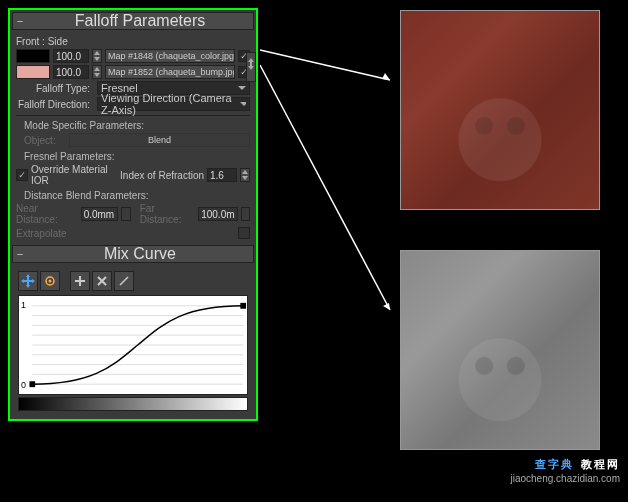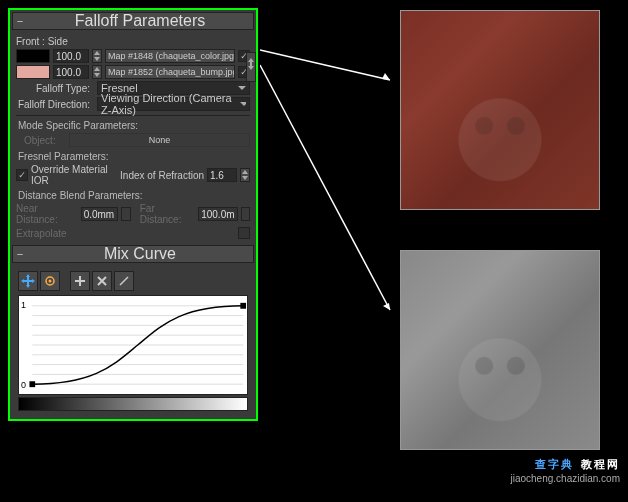--- a/index.html
+++ b/index.html
@@ -14,21 +14,21 @@
 .row{display:flex;align-items:center;gap:3px;margin:2px 0}
 .swatch{width:34px;height:14px;border:1px solid #222}
 .spin{width:36px;height:14px;background:#2a2a2a;border:1px solid #222;color:#ddd;font-size:10px;padding:0 2px;display:flex;align-items:center}
 .spin-btn{width:10px;height:14px;background:#4a4a4a;border:1px solid #222;display:flex;flex-direction:column;justify-content:center;align-items:center}
 .spin-btn svg{display:block}
 .map-btn{flex:1;height:14px;background:#4a4a4a;border:1px solid #222;color:#ccc;font-size:9px;padding:0 2px;display:flex;align-items:center;overflow:hidden;white-space:nowrap}
 .chk{width:12px;height:12px;background:#2a2a2a;border:1px solid #222;display:flex;align-items:center;justify-content:center;color:#bbb;font-size:9px}
 .dd{height:14px;background:#2a2a2a;border:1px solid #222;color:#ccc;font-size:10px;padding:0 3px;display:flex;align-items:center;justify-content:space-between}
 .dd .arr{margin-left:4px}
 .right-lbl{width:78px;text-align:right;color:#c8c8c8;font-size:10px;padding-right:4px}
-.group-lbl{color:#bbb;font-size:10px;margin:4px 0 2px 2px}
+.group-lbl{color:#bbb;font-size:10px;margin:4px 0 2px 8px}
 .curve-tools{display:flex;gap:2px;padding:2px}
 .tool-btn{width:20px;height:20px;background:#4a4a4a;border:1px solid #222;display:flex;align-items:center;justify-content:center}
 .curve-area{background:#fff;height:100px;margin:2px;position:relative;border:1px solid #222}
 .gradient-bar{height:14px;margin:2px;background:linear-gradient(to right,#000,#fff);border:1px solid #222}
 .preview{position:absolute;width:200px;height:200px;border:1px solid #999}
 .preview.red{left:400px;top:10px;background:linear-gradient(135deg,#7a2f25 0%,#8a3a2e 30%,#6d2a20 60%,#7f3528 100%)}
 .preview.gray{left:400px;top:250px;background:linear-gradient(135deg,#888 0%,#999 30%,#777 60%,#8a8a8a 100%)}
 .preview::after{content:"";position:absolute;inset:0;background:radial-gradient(circle at 50% 65%,rgba(255,255,255,0.08) 0%,rgba(255,255,255,0.08) 25%,transparent 26%),radial-gradient(circle at 42% 58%,rgba(0,0,0,0.15) 0%,rgba(0,0,0,0.15) 5%,transparent 6%),radial-gradient(circle at 58% 58%,rgba(0,0,0,0.15) 0%,rgba(0,0,0,0.15) 5%,transparent 6%)}
 .arrow{position:absolute;pointer-events:none}
 .watermark{position:absolute;right:8px;bottom:18px;text-align:right}
@@ -97,21 +97,21 @@
             <path d="M0 0h8L4 4z" fill="#aaa"></path>
           </svg>
       </div>
     </div>
 
     <div style="border-top:1px solid #222;margin:4px 0"></div>
 
     <div class="group-lbl">Mode Specific Parameters:</div>
     <div class="row">
       <div class="dim" style="width:50px;padding-left:8px">Object:</div>
-      <div class="map-btn dim" style="justify-content:center;background:#3a3a3a;border-color:#333">None</div>
+      <div class="map-btn dim" style="justify-content:center;background:#3a3a3a;border-color:#333">Blend</div>
     </div>
 
     <div class="group-lbl">Fresnel Parameters:</div>
     <div class="row">
       <div class="chk">✓</div>
       <div class="lbl" style="flex:1">Override Material IOR</div>
       <div class="lbl">Index of Refraction</div>
       <div class="spin" style="width:30px">1.6</div>
       <div class="spin-btn">
         <svg width="6" height="10">

